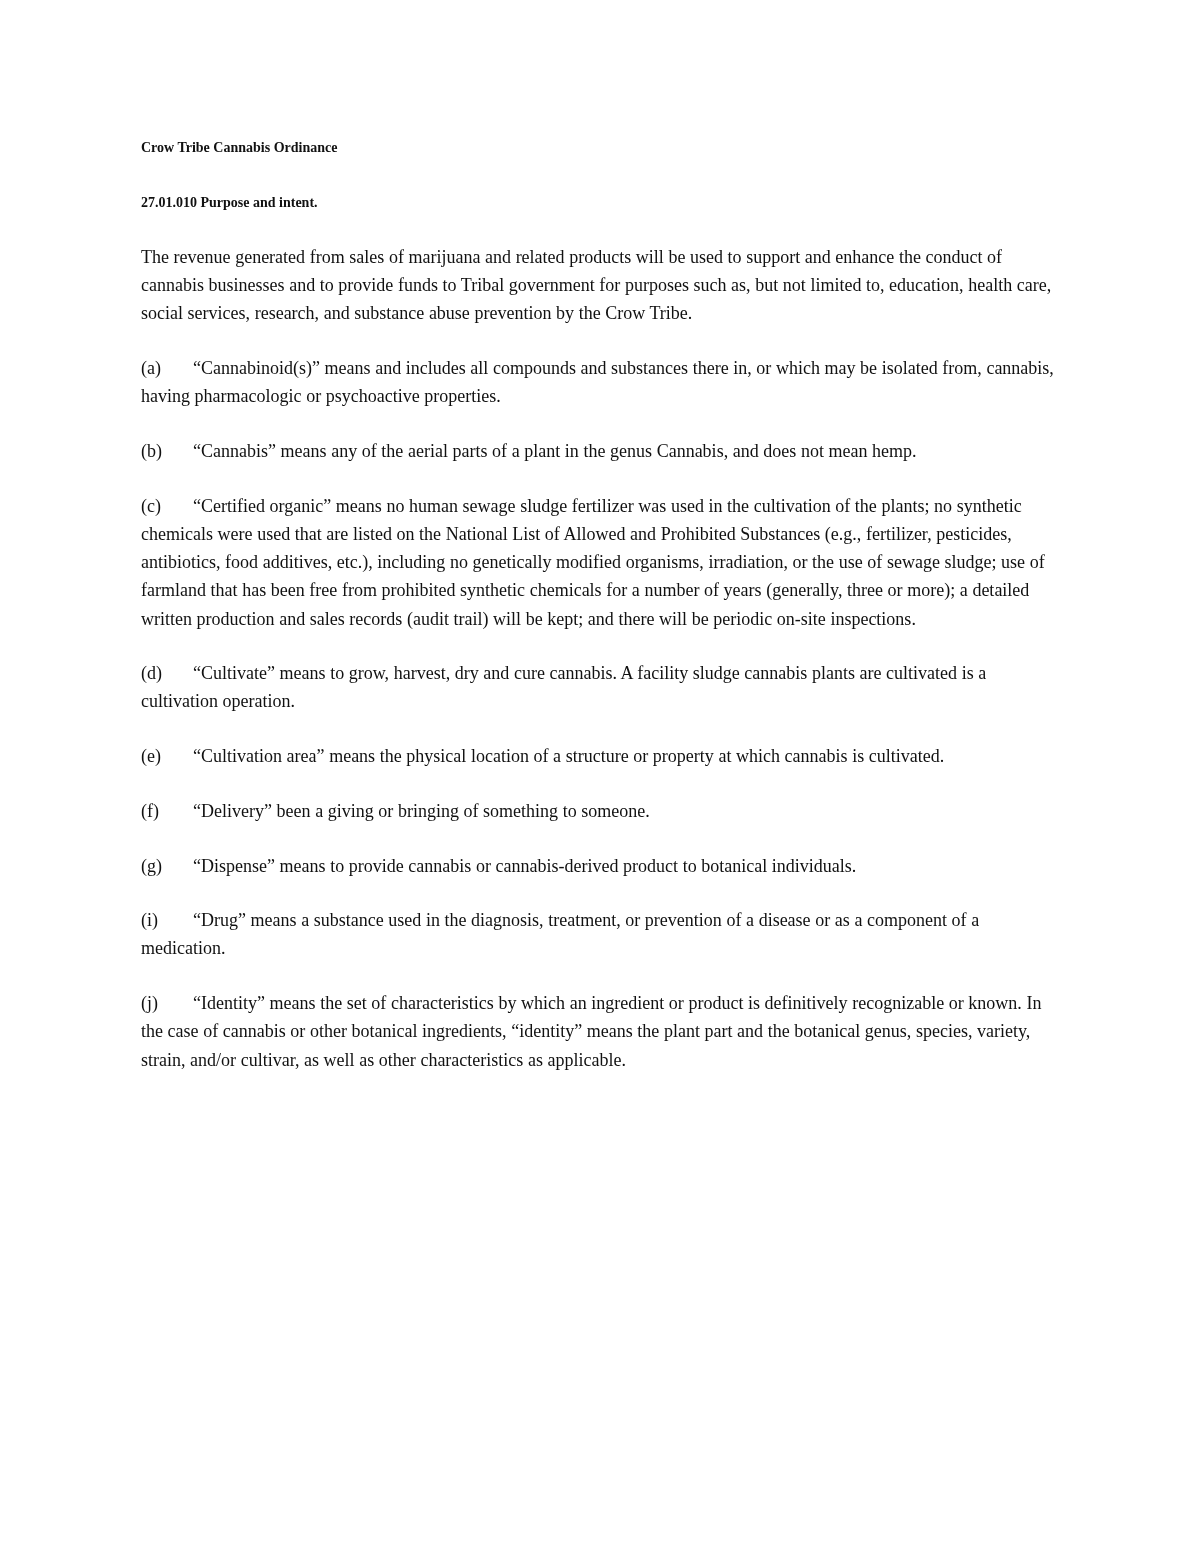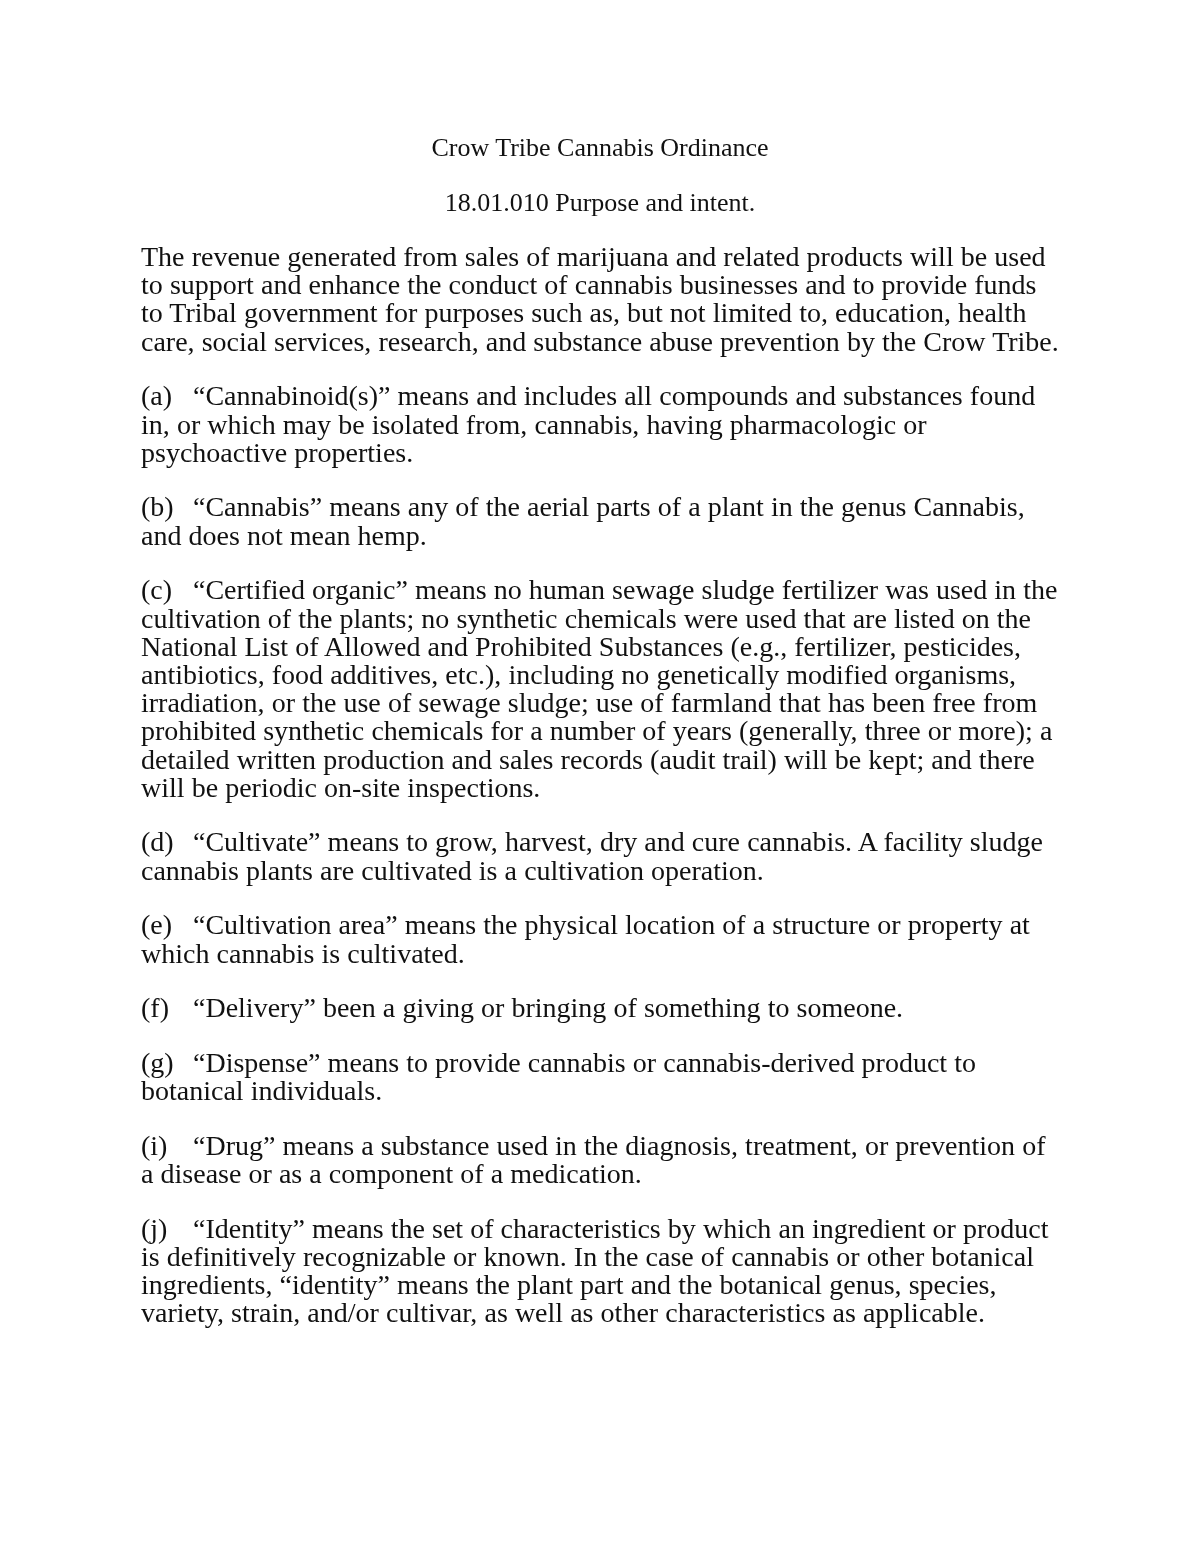--- a/index.html
+++ b/index.html
@@ -19,29 +19,28 @@
     width: 1200px;
     height: 1554px;
     background: #ffffff;
     box-sizing: border-box;
     padding: 134px 144px 0 141px;
   }
   .doc-body {
     width: 918px;
   }
   .heading {
-    font-weight: normal;
-    font-size: 26px;
+    font-weight: bold;
+    font-size: 14px;
     line-height: 28px;
     margin: 0 0 26.5px 0;
     letter-spacing: 0.0px;
-    text-align: center;
   }
   .para {
-    font-size: 28px;
+    font-size: 18px;
     line-height: 28.2px;
     margin: 0 0 26.5px 0;
     text-align: left;
     letter-spacing: 0.0px;
     word-spacing: 0.1px;
   }
   .para:last-child {
     margin-bottom: 0;
   }
   .marker {
@@ -50,26 +49,26 @@
   }
 </style>
 </head>
 <body>
 
 <div class="page">
   <div class="doc-body">
 
     <p class="heading">Crow Tribe Cannabis Ordinance</p>
 
-    <p class="heading">18.01.010 Purpose and intent.</p>
+    <p class="heading">27.01.010 Purpose and intent.</p>
 
     <p class="para">The revenue generated from sales of marijuana and related products will be used to support and enhance the conduct of cannabis businesses and to provide funds to Tribal government for purposes such as, but not limited to, education, health care, social services, research, and substance abuse prevention by the Crow Tribe.</p>
 
 
-    <p class="para"><span class="marker">(a)</span><span>“Cannabinoid(s)” means and includes all compounds and substances found in, or which may be isolated from, cannabis, having pharmacologic or psychoactive properties.</span></p>
+    <p class="para"><span class="marker">(a)</span><span>“Cannabinoid(s)” means and includes all compounds and substances there in, or which may be isolated from, cannabis, having pharmacologic or psychoactive properties.</span></p>
 
     <p class="para"><span class="marker">(b)</span><span>“Cannabis” means any of the aerial parts of a plant in the genus Cannabis, and does not mean hemp.</span></p>
 
     <p class="para"><span class="marker">(c)</span><span>“Certified organic” means no human sewage sludge fertilizer was used in the cultivation of the plants; no synthetic chemicals were used that are listed on the National List of Allowed and Prohibited Substances (e.g., fertilizer, pesticides, antibiotics, food additives, etc.), including no genetically modified organisms, irradiation, or the use of sewage sludge; use of farmland that has been free from prohibited synthetic chemicals for a number of years (generally, three or more); a detailed written production and sales records (audit trail) will be kept; and there will be periodic on-site inspections.</span></p>
 
     <p class="para"><span class="marker">(d)</span><span>“Cultivate” means to grow, harvest, dry and cure cannabis. A facility sludge cannabis plants are cultivated is a cultivation operation.</span></p>
 
     <p class="para"><span class="marker">(e)</span><span>“Cultivation area” means the physical location of a structure or property at which cannabis is cultivated.</span></p>
 
     <p class="para"><span class="marker">(f)</span><span>“Delivery” been a giving or bringing of something to someone.</span></p>

